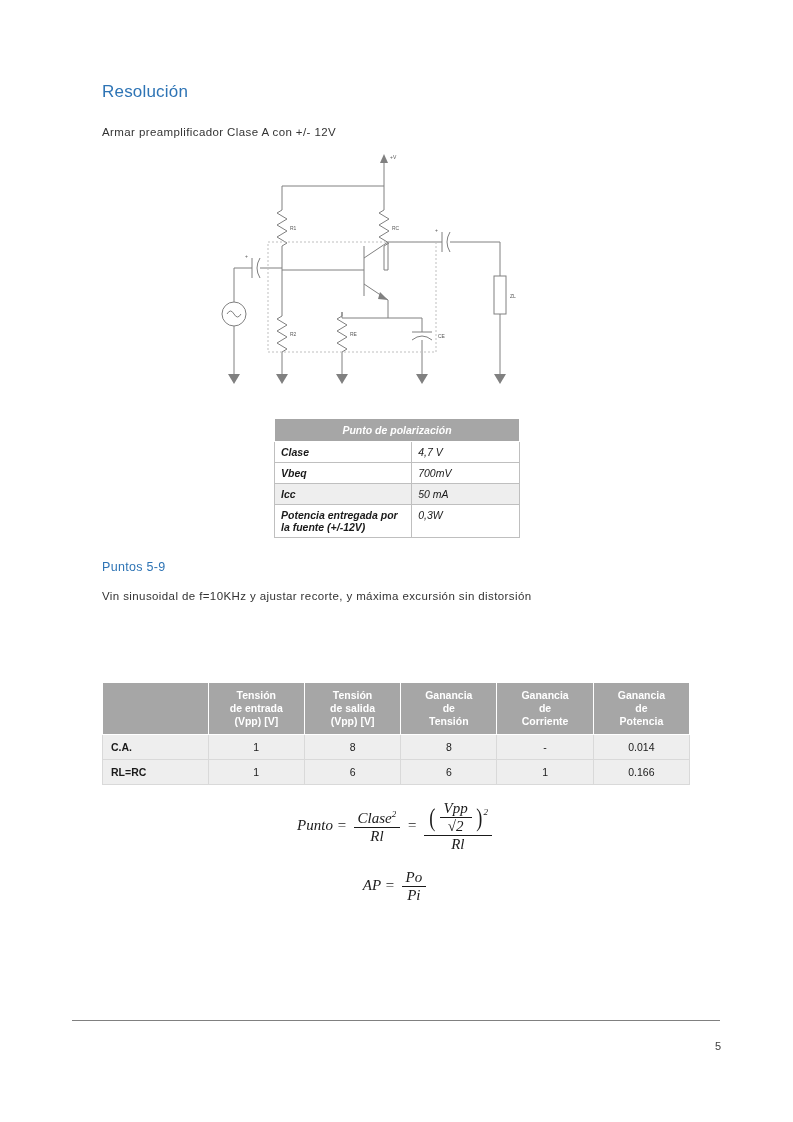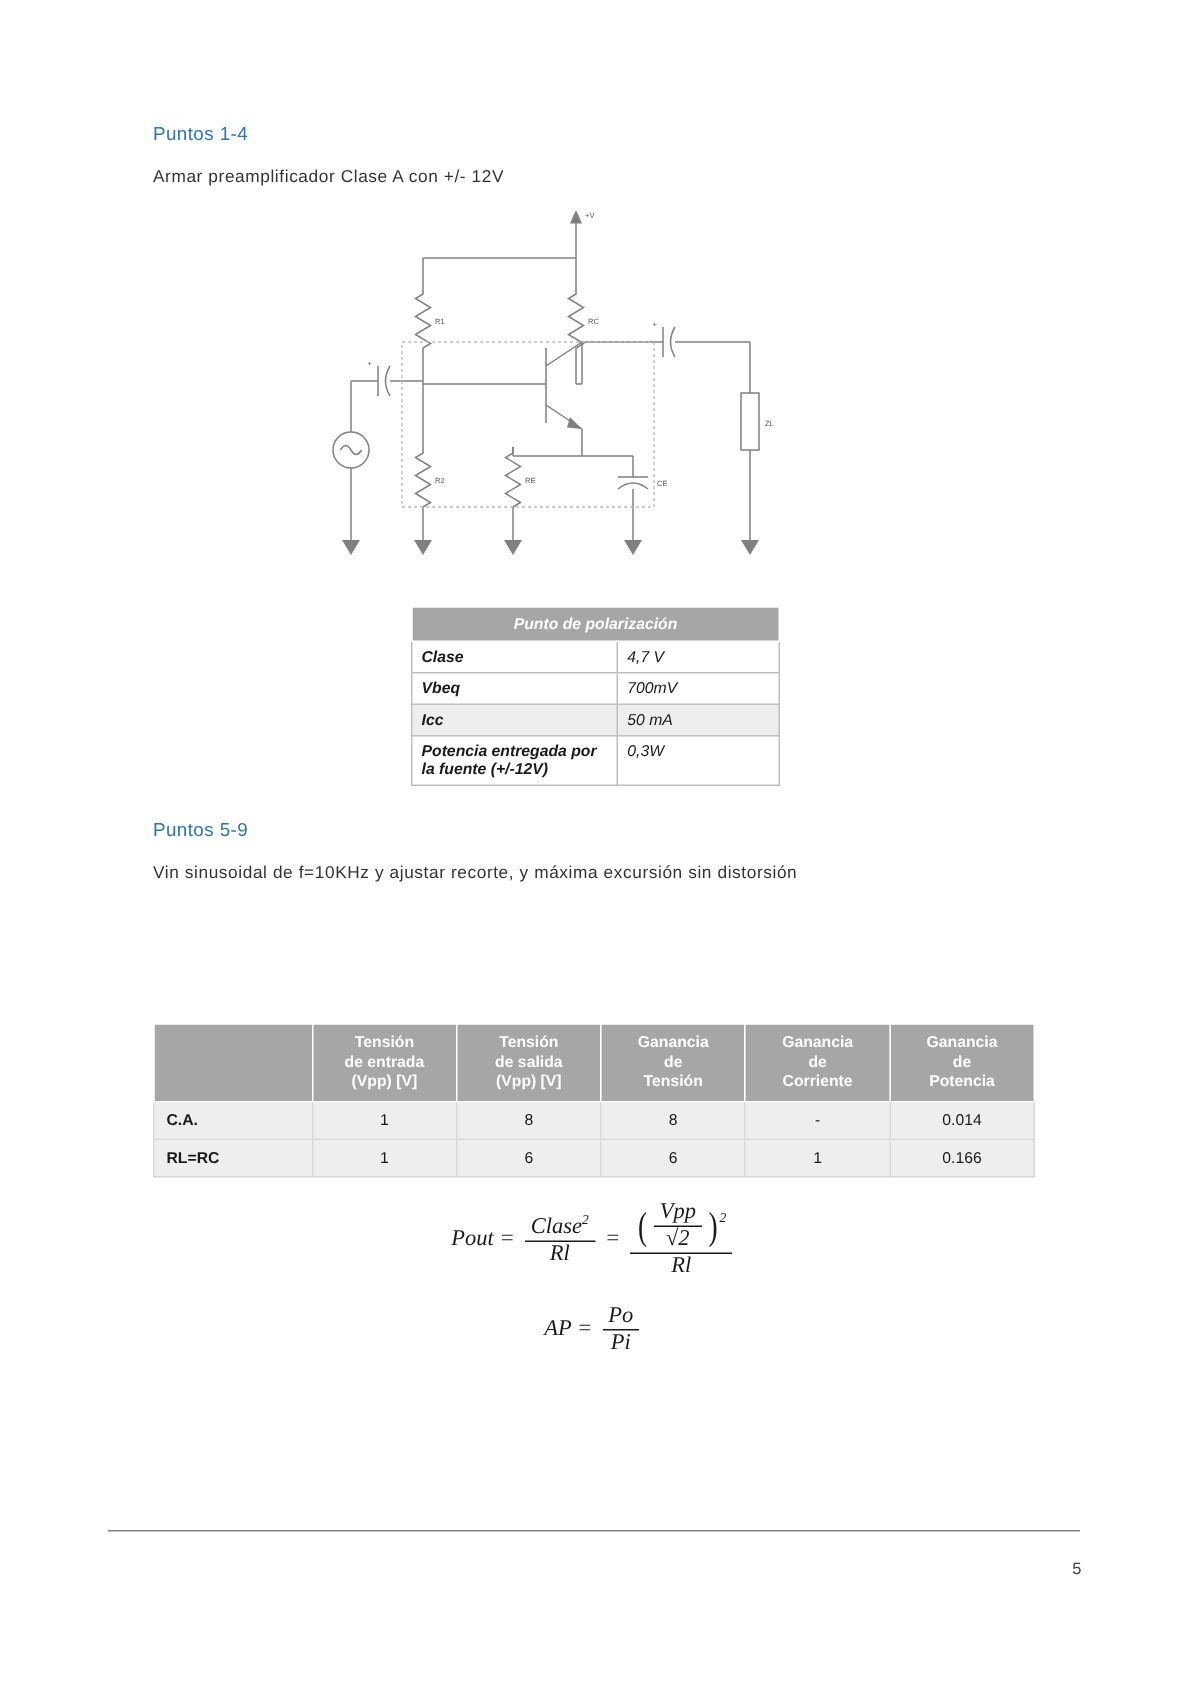--- a/index.html
+++ b/index.html
@@ -189,22 +189,22 @@
     font-family: "Liberation Sans", sans-serif;
   }
 </style>
 </head>
 <body>
 
 <div class="page">
 
   <div class="content">
 
-
-    <h2 class="section-title">Puntos 1-4</h2>
+    <h1 class="doc-title">Resolución</h1>
+
     <p class="body-text">Armar preamplificador Clase A con +/- 12V</p>
 
     <div class="circuit-wrap">
       <svg class="circuit-svg" width="340" height="240" viewBox="0 0 340 240">
         <g stroke="#808080" stroke-width="1" fill="none">
 
           <line x1="172" y1="14" x2="172" y2="40"></line>
           <polygon points="172,8 168,17 176,17" fill="#808080" stroke="none"></polygon>
 
           <line x1="70" y1="40" x2="172" y2="40"></line>
@@ -353,21 +353,21 @@
           <td>6</td>
           <td>6</td>
           <td>1</td>
           <td>0.166</td>
         </tr>
       </tbody>
     </table>
 
     <div class="formulas">
       <div class="formula formula-1">
-        <span>Pout</span>
+        <span>Punto</span>
         <span>=</span>
         <span class="frac">
           <span class="num"><span>Clase</span><sup class="exp">2</sup></span>
           <span class="den">Rl</span>
         </span>
         <span>=</span>
         <span class="frac">
           <span class="num"><span class="paren">(</span><span class="frac"><span class="num">Vpp</span><span class="den">√2</span></span><span class="paren">)</span><sup class="exp">2</sup></span>
           <span class="den">Rl</span>
         </span>

